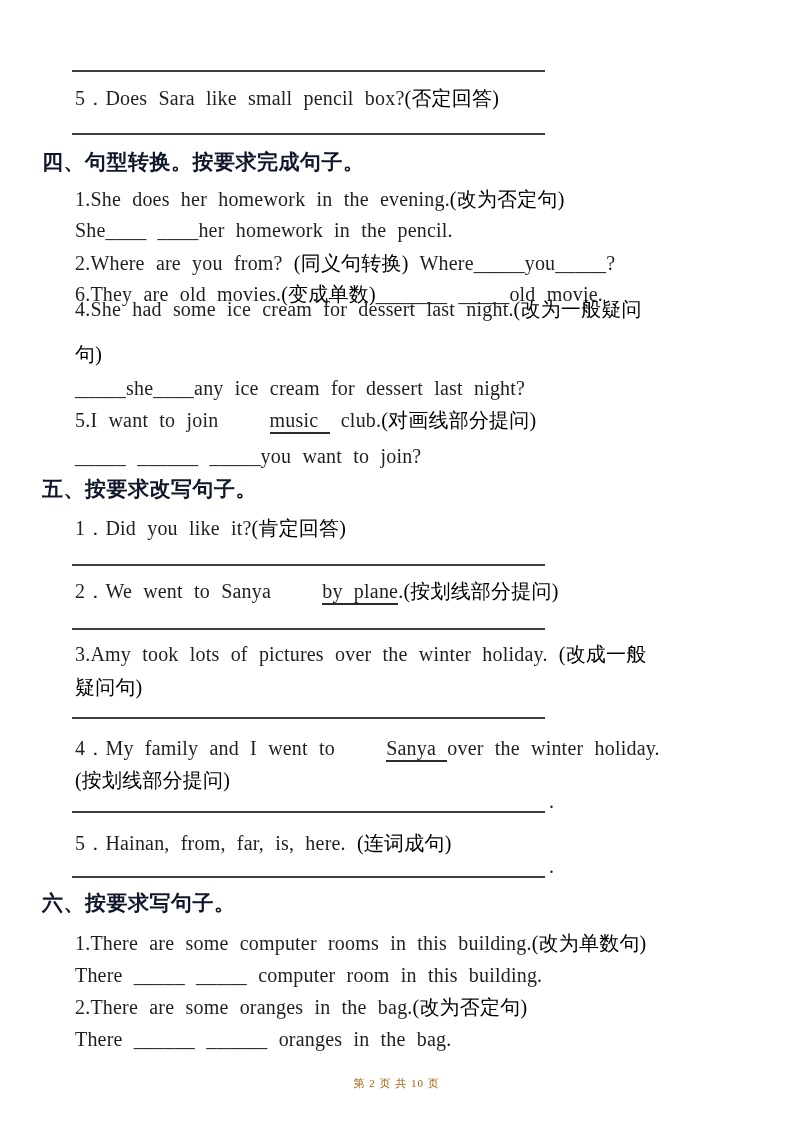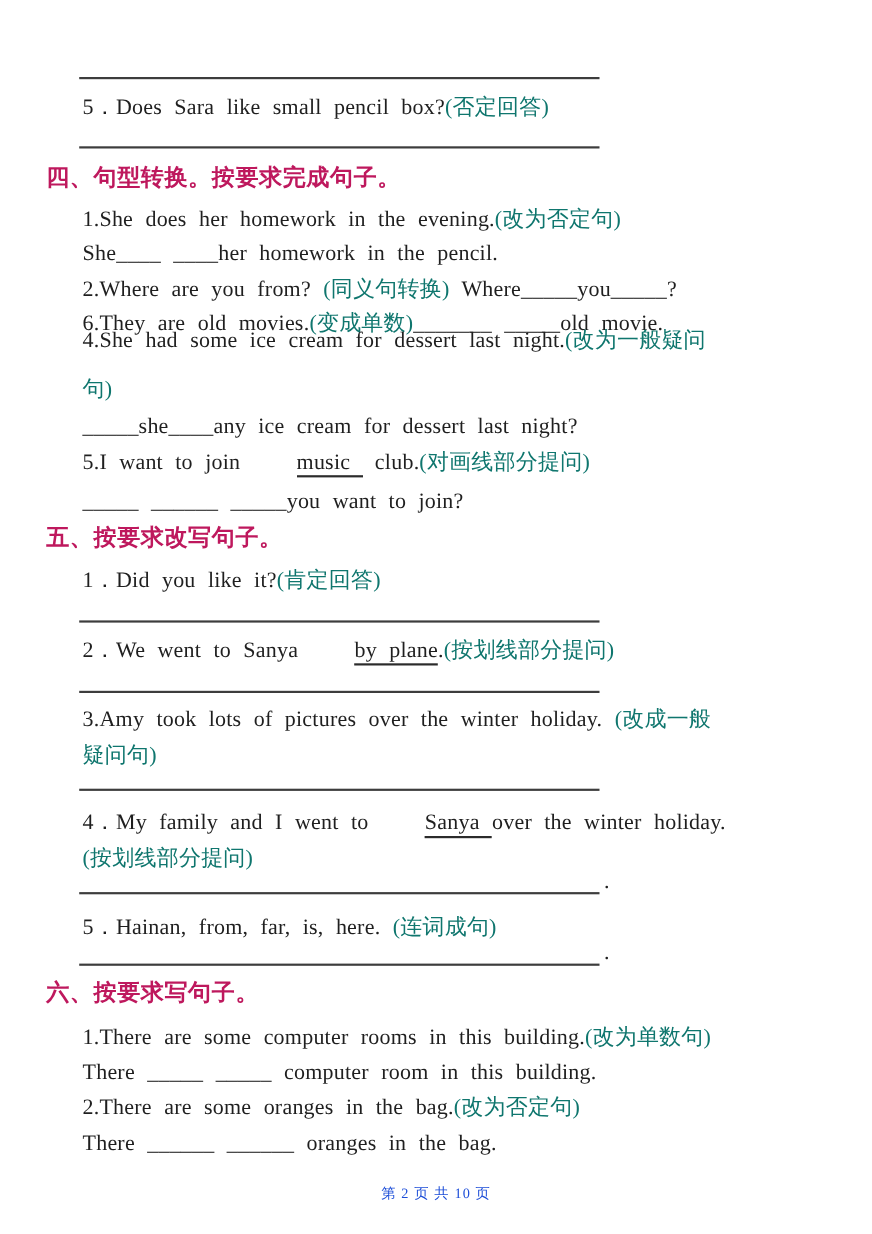--- a/index.html
+++ b/index.html
@@ -22,24 +22,24 @@
   }
   .heading{
     position:absolute;
     left:42px;
     white-space:nowrap;
     font-family:"Liberation Sans","DejaVu Sans",sans-serif;
     font-weight:bold;
     font-size:21px;
     line-height:27px;
     letter-spacing:0.5px;
-    color:#be185d;
+    color:#0f172a;
     word-spacing:2px;
   }
-  .red{color:#0f766e;}
+  .red{color:#000000;}
   .u{
     border-bottom:2px solid #2b2b2b;
     padding-bottom:1px;
     margin-left:40px;
   }
   .rule{
     position:absolute;
     height:0;
     border-bottom:2px solid #3d3d3d;
     width:473px;
@@ -51,22 +51,22 @@
     top:-21px;
     font-family:"Liberation Serif","DejaVu Serif",serif;
     font-size:20px;
     color:#1f1f1f;
   }
   .footer{
     position:absolute;
     left:50%;
     transform:translateX(-50%);
     top:1076px;
-    font-size:13px;
-    color:#1d4ed8;
+    font-size:11px;
+    color:#a16207;
     letter-spacing:1px;
     white-space:nowrap;
   }
 </style>
 </head>
 <body>
 
 <div class="rule" style="top:70px"></div>
 
 <div class="line" style="top:85px">

